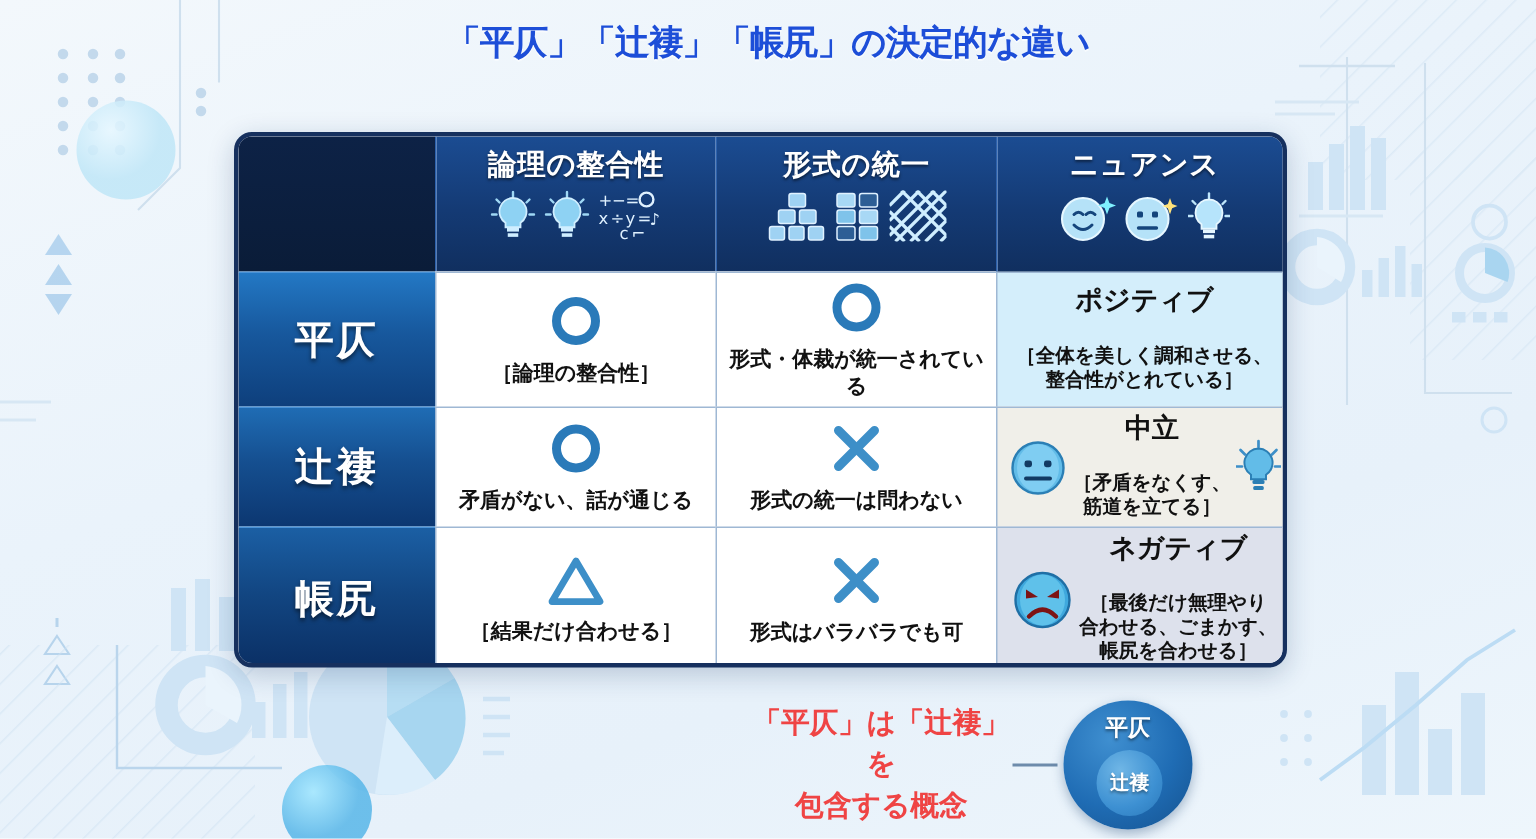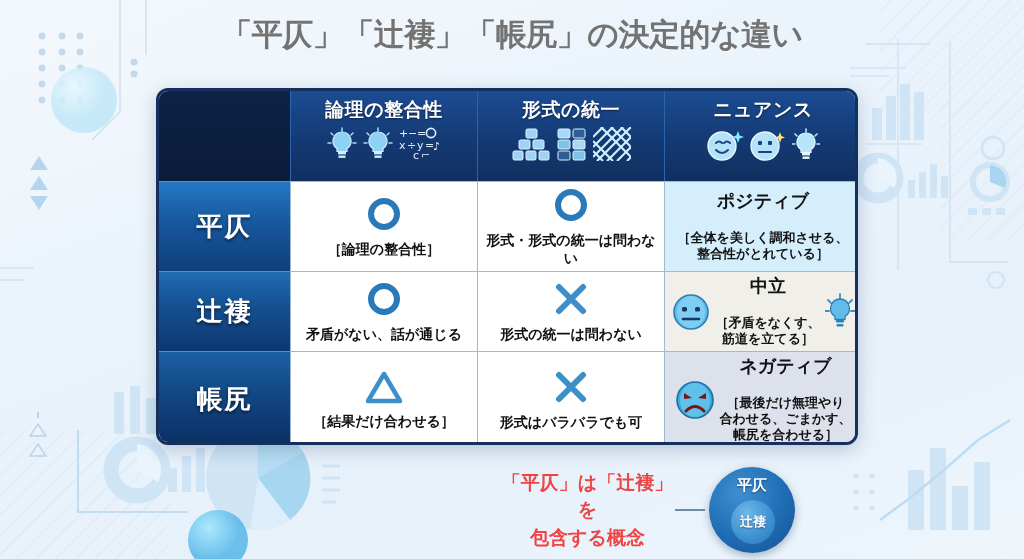--- a/index.html
+++ b/index.html
@@ -16,21 +16,21 @@
   
   .bg { position:absolute; inset:0; overflow:hidden; pointer-events:none; }
   .bg svg { position:absolute; inset:0; }
 
   
   .title-wrap {
     position:absolute; top:16px; left:0; right:0;
     text-align:center; z-index:5;
   }
   .title {
-    font-size:31px; font-weight:bold; color:#737373;
+    font-size:23px; font-weight:bold; color:#1d4ed8;
     letter-spacing:-0.5px; line-height:1.2;
     text-shadow:0 1px 0 rgba(255,255,255,.6);
   }
 
   
   .table-frame {
     position:absolute; left:156px; top:88px;
     width:702px; height:357px;
     border:3px solid #16305e;
     border-radius:12px;
@@ -95,21 +95,21 @@
   }
 
   
   .ncell {
     border-left:1px solid #9fb8d4;
     border-top:1px solid #9fb8d4;
     display:flex; align-items:center; justify-content:center;
     gap:3px; padding:4px 6px;
   }
   .ncell.pos { background:#d4eefb; }
-  .ncell.neu { background:#f0efe9;justify-content:space-between; }
+  .ncell.neu { background:#f0efe9; }
   .ncell.neg { background:#dde1ec; }
   .ncell .ntext { text-align:center; }
   .ncell .nhead {
     font-size:18px; font-weight:bold; color:#111; line-height:1.15;
     margin-bottom:1px;
   }
   .ncell .nbody {
     font-size:13px; color:#111; line-height:1.25; font-weight:600;margin-top:18px;
   }
 
@@ -441,21 +441,21 @@
           </svg>
       </div>
       <div class="ctxt">［論理の整合性］</div>
     </div>
     <div class="cell">
       <div class="mark">
         <svg width="38" height="38" viewBox="0 0 38 38">
             <circle cx="19" cy="19" r="13" fill="none" stroke="#2a7ab9" stroke-width="6"></circle>
           </svg>
       </div>
-      <div class="ctxt">形式・形式の統一は問わない</div>
+      <div class="ctxt">形式・体裁が統一されている</div>
     </div>
     <div class="ncell pos">
       <div class="ntext">
         <div class="nhead">ポジティブ</div>
         <div class="nbody" style="white-space:pre-line">［全体を美しく調和させる、
 整合性がとれている］</div>
       </div>
     </div>
 
     <div class="rlabel r2">

